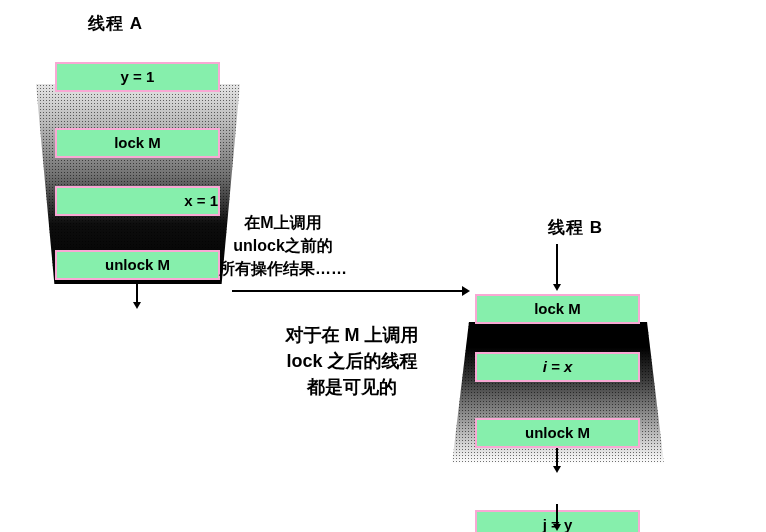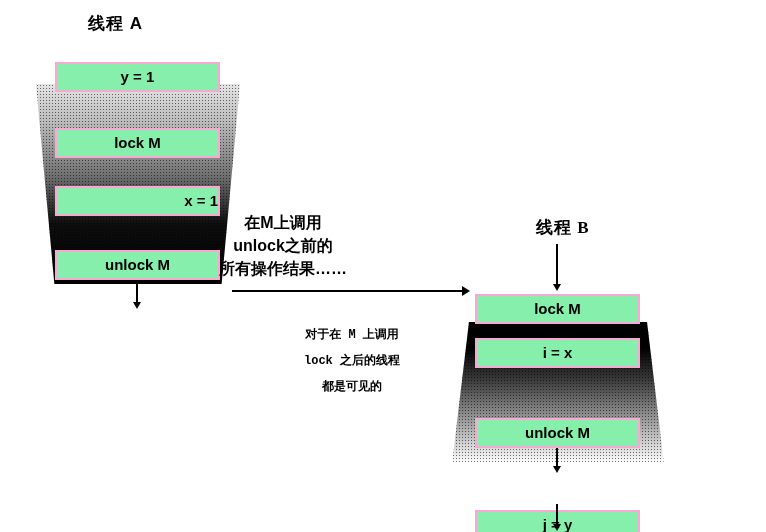--- a/index.html
+++ b/index.html
@@ -84,21 +84,21 @@
     border-left: 8px solid #000;
   }
   .note {
     position: absolute;
     font-weight: bold;
     text-align: center;
     white-space: pre-line;
     z-index: 3;
   }
   .note-unlock { left: 198px; top: 182px; width: 170px; font-size: 16px; line-height: 23px; margin-top: 29px; }
-  .note-lock   { left: 252px; top: 322px; width: 200px; font-size: 12px; line-height: 26px; font-family: Liberation Mono, monospace; }
+  .note-lock   { left: 252px; top: 322px; width: 200px; font-size: 18px; line-height: 26px; }
 </style>
 </head>
 <body>
 
 <div class="canvas">
 
   <div class="thread-title" style="left:88px; top:12px;">线程 A</div>
 
   <div class="shade shade-a"></div>
 
@@ -120,30 +120,30 @@
   <div class="note note-unlock">在M上调用
 unlock之前的
 所有操作结果……</div>
 
   <div class="harrow" style="left:232px; top:290px; width:230px;"></div>
 
   <div class="note note-lock">对于在 M 上调用
 lock 之后的线程
 都是可见的</div>
 
-  <div class="thread-title" style="left:536px; top:216px;font-family:Liberation Serif, serif;">线程 B</div>
+  <div class="thread-title" style="left:548px; top:216px;">线程 B</div>
 
   <div class="varrow" style="left:556px; top:244px; height:40px;"></div>
 
   <div class="shade shade-b"></div>
 
   <div class="opbox col-b" style="top:294px;">
     <span>lock M</span>
   </div>
-  <div class="opbox col-b" style="top:338px;">
+  <div class="opbox col-b" style="top:352px;font-style:italic;">
     <span>i = x</span>
   </div>
   <div class="opbox col-b" style="top:418px;">
     <span>unlock M</span>
   </div>
 
   <div class="varrow" style="left:556px; top:448px; height:18px;"></div>
 
   <div class="opbox col-b" style="top:474px;margin-top:36px;">
     <span>j = y</span>

